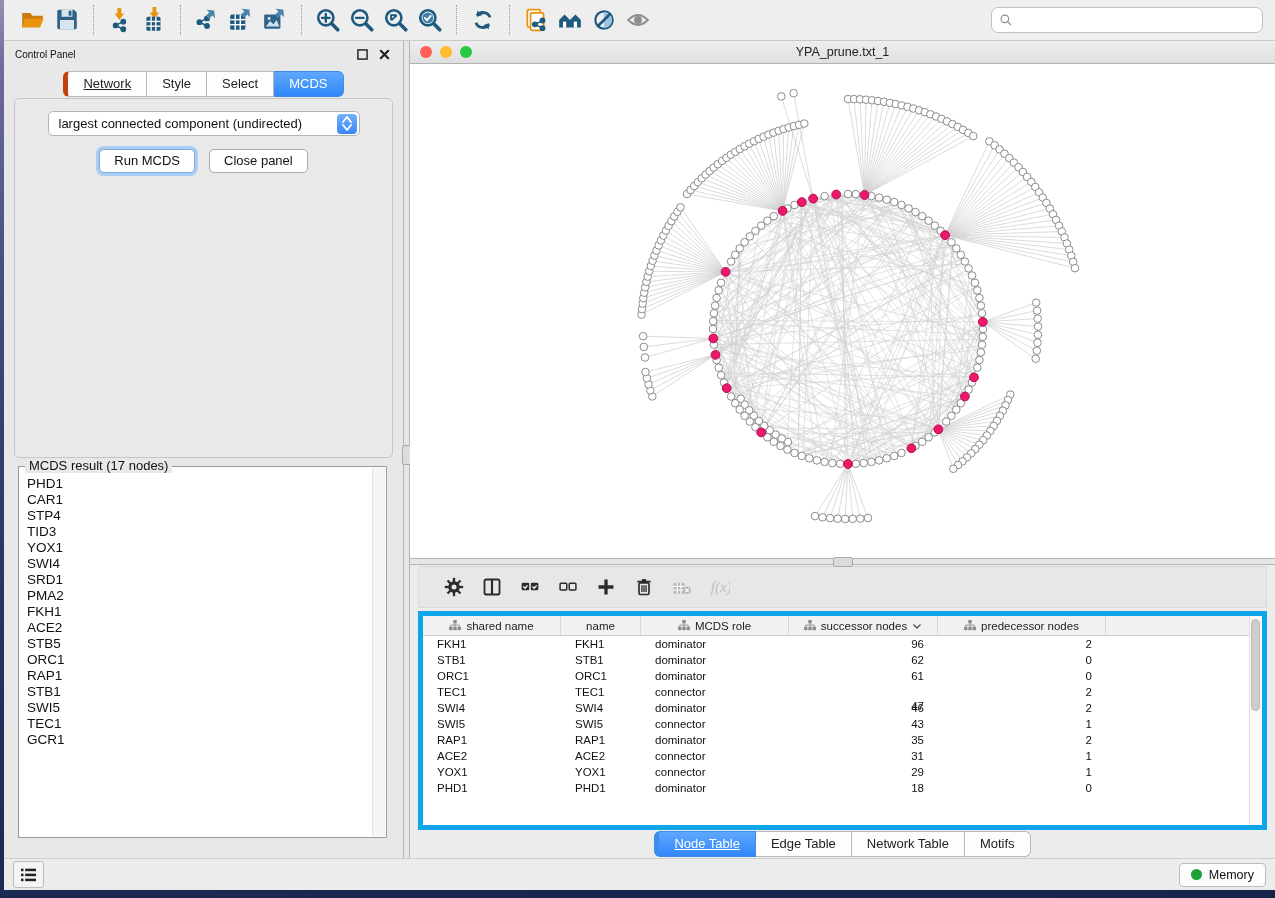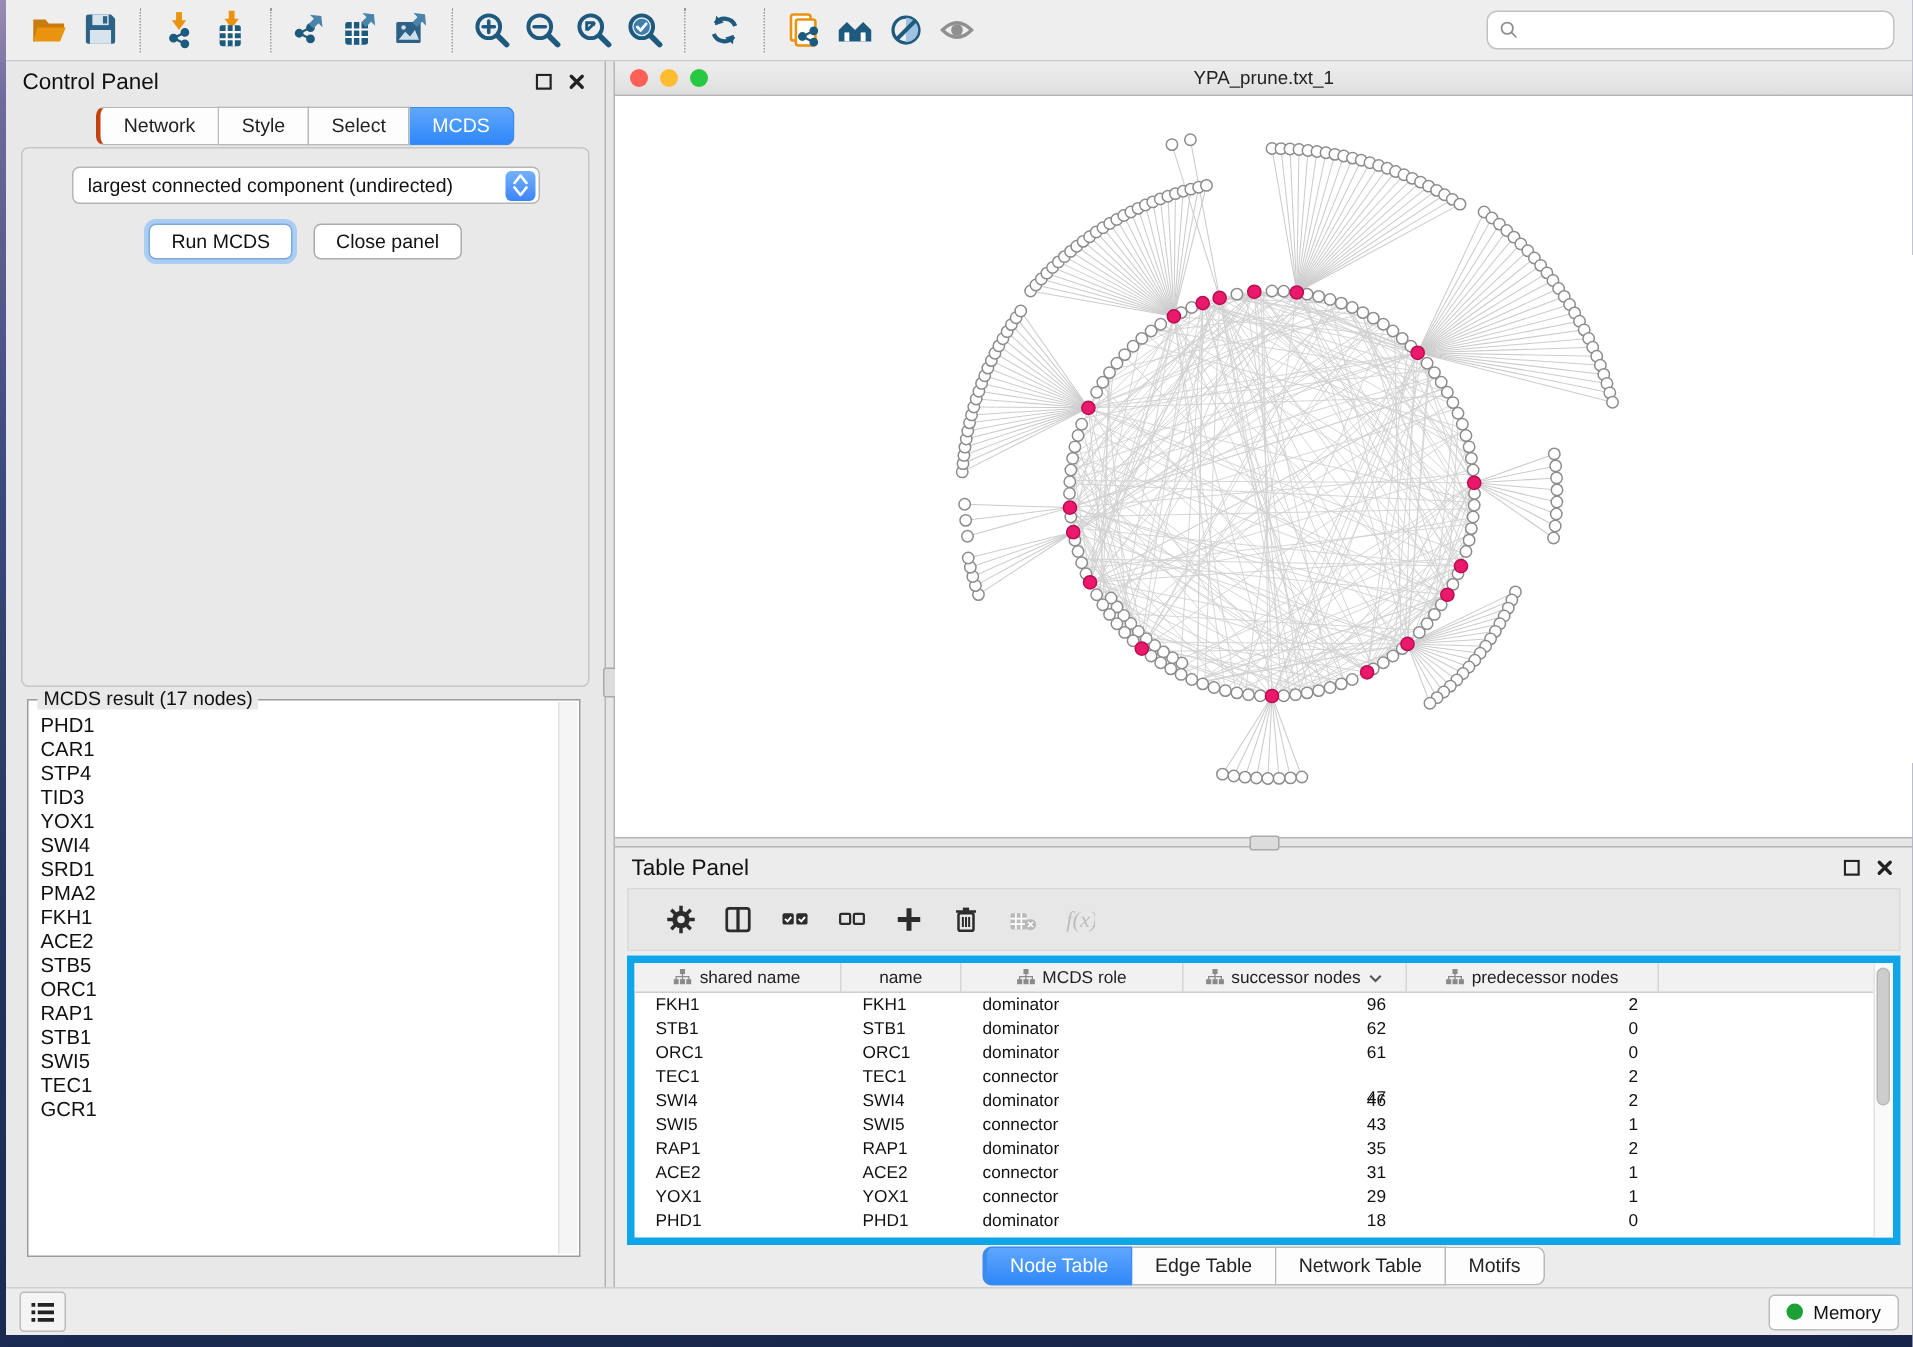--- a/index.html
+++ b/index.html
@@ -21,27 +21,27 @@
   .searchbox { margin-left:auto; width:272px; height:26px; background:#fff; border:1px solid #c2c2c2;
                border-radius:7px; display:flex; align-items:center; padding:0 7px; }
   .searchbox svg { flex:0 0 auto; }
   .searchbox input { border:none; outline:none; flex:1; font-size:12px; margin-left:5px; background:transparent; }
 
   
   .main { flex:1; display:flex; min-height:0; }
 
   
   .cpanel { width:399px; flex:0 0 399px; background:#e8e8e8; display:flex; flex-direction:column; }
-  .panel-head { height:26px; flex:0 0 26px; display:flex; align-items:center; padding:0 11px; font-size:15px; color:#111; }
+  .panel-head { height:26px; flex:0 0 26px; display:flex; align-items:center; padding:0 11px; font-size:10px; color:#111; }
   .panel-head .spacer { flex:1; }
   .wbtn { width:16px; height:16px; display:flex; align-items:center; justify-content:center; margin-left:6px; }
   .seg-tabs { display:flex; justify-content:center; margin:4px 0 0 0; }
   .seg-tab { font-size:13px; padding:4px 15px 5px; background:#fdfdfd; border:1px solid #b9b9b9; border-left:none;
              color:#222; cursor:default; }
-  .seg-tab:first-child { border-left:3px solid #c2410c; border-radius:6px 0 0 6px; }
+  .seg-tab:first-child { border-left:5px solid #c2410c; border-radius:6px 0 0 6px;text-decoration:underline; }
   .seg-tab:last-child { border-radius:0 6px 6px 0; }
   .seg-tab.active { background:linear-gradient(#5fa7fd,#2f87f9); color:#fff; border-color:#3c8cf0; }
   .cp-body { margin:0 10px; height:360px; flex:0 0 auto; background:#e9e9e9; border:1px solid #c6c6c6;
              border-radius:5px; margin-top:1px; text-align:center; }
   .opt-label { font-size:13px; margin-top:25px; color:#111; }
   .dropdown { width:312px; height:25px; margin:12px auto 0; background:#fff; border:1px solid #b5b5b5;
               border-radius:5px; display:flex; align-items:center; padding:0 2px 0 10px; }
   .dropdown .dd-text { font-size:13px; color:#111; white-space:nowrap; }
   .dd-stepper { margin-left:auto; width:20px; height:20px; border-radius:4px;
                 background:linear-gradient(#73b2fc,#3c85f8); display:flex; flex-direction:column;
@@ -1071,34 +1071,20 @@
               <circle cx="303.3" cy="274.4" r="4.4"></circle>
               <circle cx="315.6" cy="207.9" r="4.4"></circle>
             </g>
           </svg>
       </div>
       <div class="hsplit">
           <div class="handle"></div>
         </div>
 
       <div class="tpanel">
-        <div class="panel-head">
-          <span>Table Panel</span>
-          <span class="spacer"></span>
-          <span class="wbtn">
-            <svg width="11" height="11" viewBox="0 0 12 12">
-                <rect x="1" y="1" width="10" height="10" fill="none" stroke="#222" stroke-width="1.6"></rect>
-              </svg>
-          </span>
-          <span class="wbtn">
-            <svg width="11" height="11" viewBox="0 0 12 12">
-                <path d="M2 2l8 8M10 2l-8 8" stroke="#222" stroke-width="2.4" stroke-linecap="round"></path>
-              </svg>
-          </span>
-        </div>
         <div class="tp-toolbar" id="tp-toolbar">
             <div class="tp-icon">
               <svg width="20" height="20" viewBox="0 0 24 24">
                 <rect x="10.6" y="1" width="2.8" height="5" fill="#2c2c2c" transform="rotate(0 12 12)"></rect>
                 <rect x="10.6" y="1" width="2.8" height="5" fill="#2c2c2c" transform="rotate(45 12 12)"></rect>
                 <rect x="10.6" y="1" width="2.8" height="5" fill="#2c2c2c" transform="rotate(90 12 12)"></rect>
                 <rect x="10.6" y="1" width="2.8" height="5" fill="#2c2c2c" transform="rotate(135 12 12)"></rect>
                 <rect x="10.6" y="1" width="2.8" height="5" fill="#2c2c2c" transform="rotate(180 12 12)"></rect>
                 <rect x="10.6" y="1" width="2.8" height="5" fill="#2c2c2c" transform="rotate(225 12 12)"></rect>
                 <rect x="10.6" y="1" width="2.8" height="5" fill="#2c2c2c" transform="rotate(270 12 12)"></rect>

